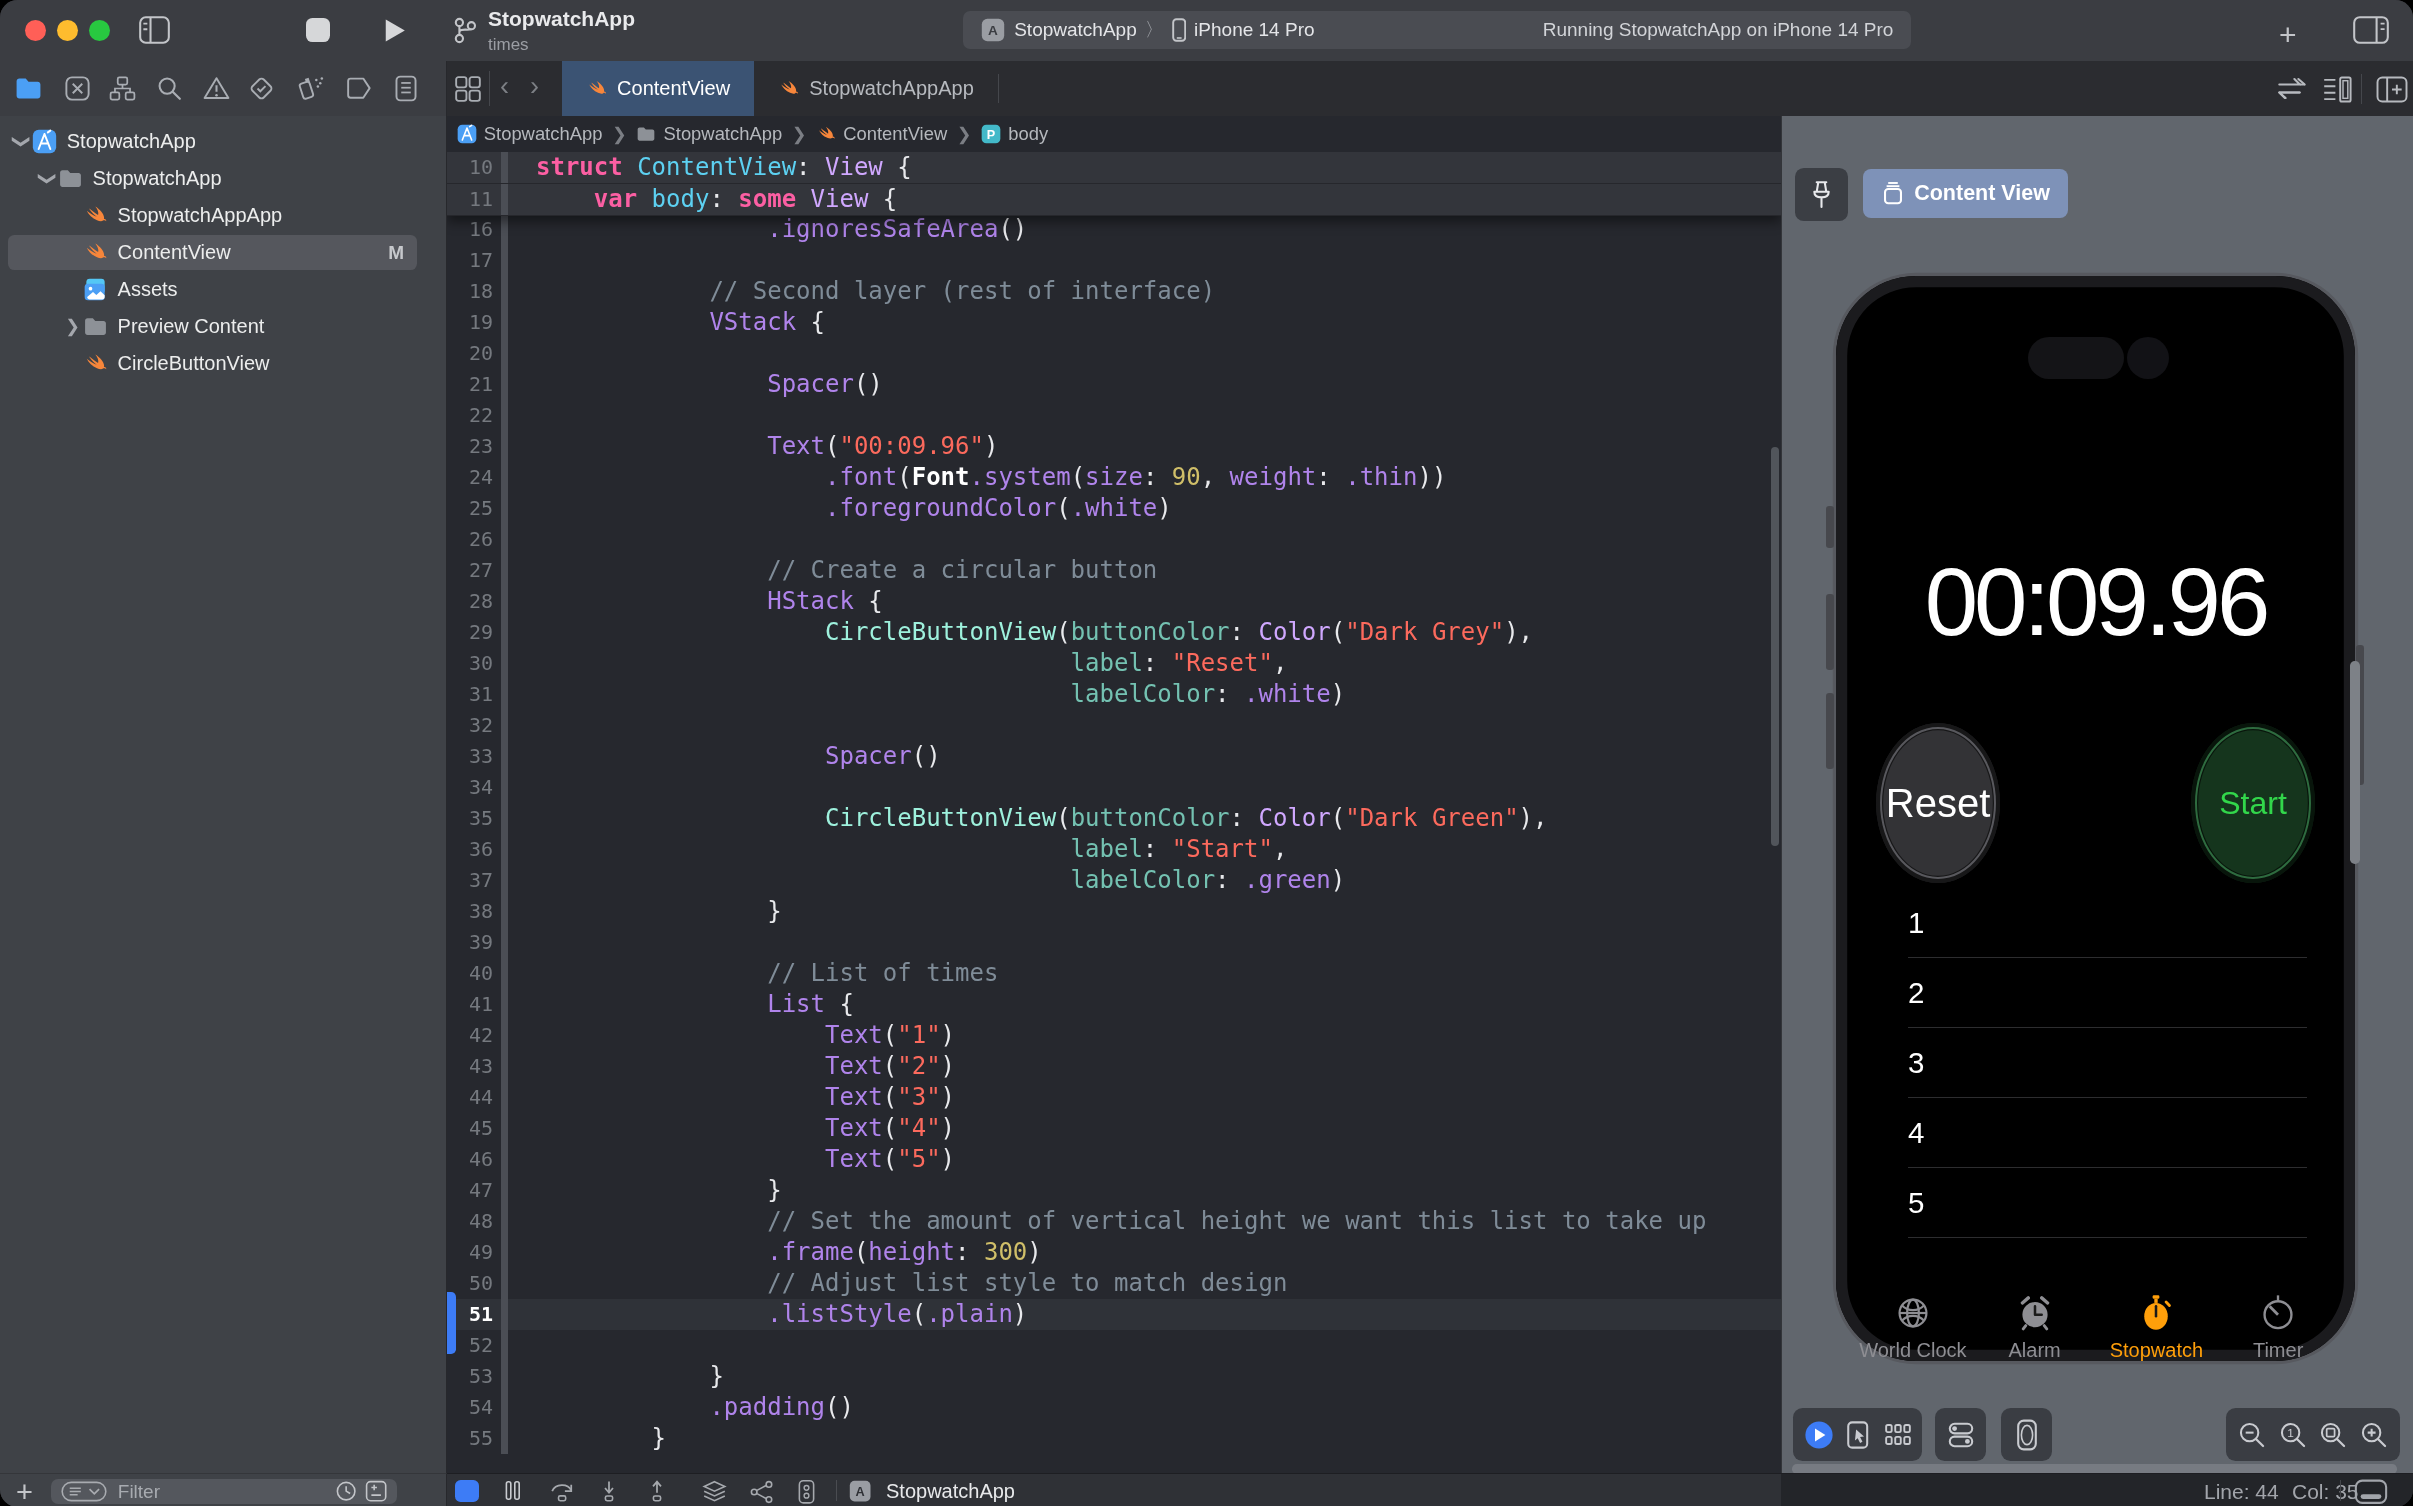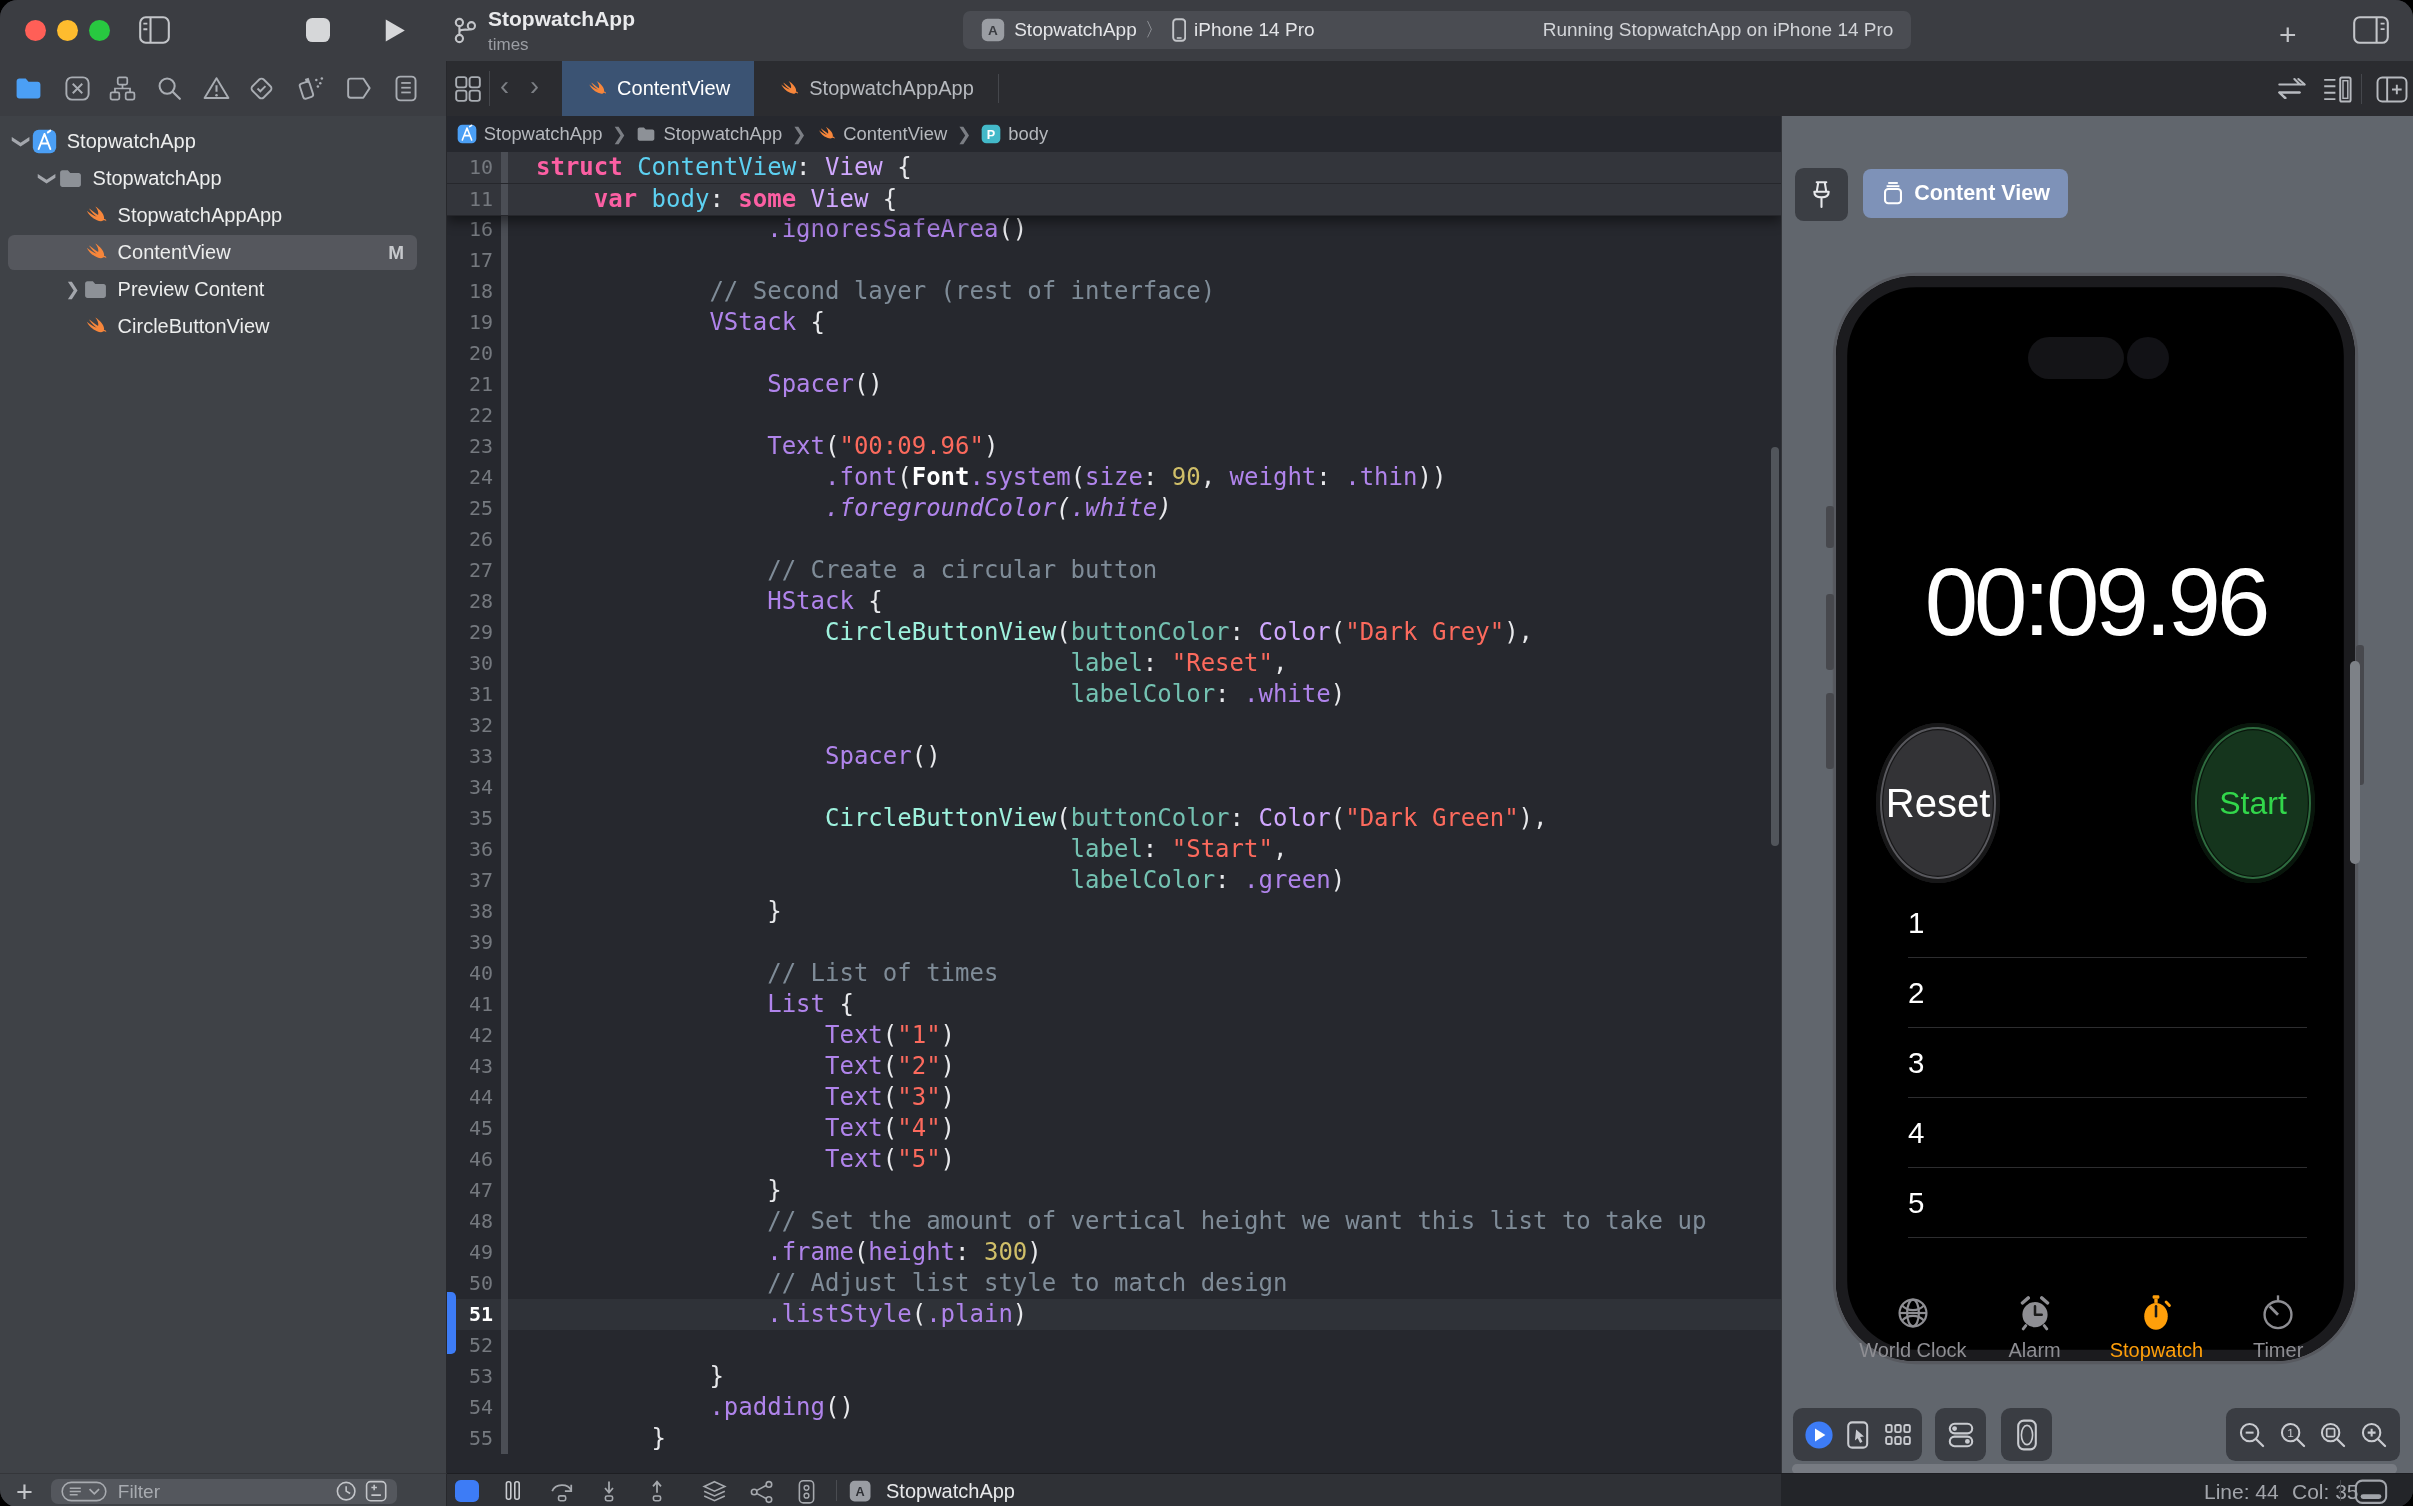--- a/index.html
+++ b/index.html
@@ -322,20 +322,32 @@
           <span class="chev"></span>
           <span>
             <svg width="25" height="25" viewBox="0 0 28 28">
               <path d="M23.4 17.6c.1-.4.2-.9.2-1.4 0-4.1-4.7-9.3-9.8-12.4 2.3 3 4.1 6.7 3.1 9.7-2.6-1.8-6.2-4.3-9.5-7.2-.5-.4-.2.6.1 1 2 3.1 5.2 6 7.9 8-3.5-1.4-7.9-3.8-11.2-6.7 2.4 4.6 6 8.4 11.5 10.7 2.3 1 5.2 1.6 6.7.4 1.1-.8 2.9-.2 3.5.8.5-1.2-.2-2.5-2.5-2.9z" fill="#f7863b"></path>
             </svg>
           </span>
           <span class="lbl">ContentView</span>
           <span class="badge">M</span>
         </div>
         <div class="navrow" style="padding-left: 62px;">
+          <span class="chev"></span>
+          <span>
+            <svg width="25" height="25" viewBox="0 0 30 30">
+              <rect x="4" y="2" width="22" height="18" rx="4" fill="#54c7f5"></rect>
+              <rect x="2" y="8" width="24" height="20" rx="4" fill="#4b9ff5"></rect>
+              <circle cx="9" cy="14" r="2.2" fill="#fff"></circle>
+              <path d="M5 24 l7-6 4 3.5 5-4.5 5 5 v2 c0 1.6-1.3 3-3 3 H8 c-1.6 0-3-1.4-3-3z" fill="#fff"></path>
+            </svg>
+          </span>
+          <span class="lbl">Assets</span>
+        </div>
+        <div class="navrow" style="padding-left: 62px;">
           <span class="chev" style="transform: none;">❯</span>
           <span>
             <svg width="25" height="25" viewBox="0 0 30 30">
               <path d="M2.5 8c0-1.6 1.3-2.9 2.9-2.9h6.4l2.9 3.2h9.9c1.6 0 2.9 1.3 2.9 2.9v11c0 1.6-1.3 2.9-2.9 2.9H5.4c-1.6 0-2.9-1.3-2.9-2.9z" fill="#8d9197"></path>
             </svg>
           </span>
           <span class="lbl">Preview Content</span>
         </div>
         <div class="navrow" style="padding-left: 62px;">
           <span class="chev"></span>
@@ -396,21 +408,21 @@
     <div id="code" class="abs">
         <div class="crow"><span class="ln">16</span><span class="ribbon"></span><span class="ct" style="padding-left: 16ch;"><span class="tk-m">.ignoresSafeArea</span><span class="tk-x">()</span></span></div>
         <div class="crow"><span class="ln">17</span><span class="ribbon"></span><span class="ct" style="padding-left: 0ch;"></span></div>
         <div class="crow"><span class="ln">18</span><span class="ribbon"></span><span class="ct" style="padding-left: 12ch;"><span class="tk-c">// Second layer (rest of interface)</span></span></div>
         <div class="crow"><span class="ln">19</span><span class="ribbon"></span><span class="ct" style="padding-left: 12ch;"><span class="tk-m">VStack</span><span class="tk-x"> {</span></span></div>
         <div class="crow"><span class="ln">20</span><span class="ribbon"></span><span class="ct" style="padding-left: 0ch;"></span></div>
         <div class="crow"><span class="ln">21</span><span class="ribbon"></span><span class="ct" style="padding-left: 16ch;"><span class="tk-m">Spacer</span><span class="tk-x">()</span></span></div>
         <div class="crow"><span class="ln">22</span><span class="ribbon"></span><span class="ct" style="padding-left: 0ch;"></span></div>
         <div class="crow"><span class="ln">23</span><span class="ribbon"></span><span class="ct" style="padding-left: 16ch;"><span class="tk-m">Text</span><span class="tk-x">(</span><span class="tk-s">"00:09.96"</span><span class="tk-x">)</span></span></div>
         <div class="crow"><span class="ln">24</span><span class="ribbon"></span><span class="ct" style="padding-left: 20ch;"><span class="tk-m">.font</span><span class="tk-x">(</span><span class="tk-w">Font</span><span class="tk-m">.system</span><span class="tk-x">(</span><span class="tk-m">size</span><span class="tk-x">: </span><span class="tk-n">90</span><span class="tk-x">, </span><span class="tk-m">weight</span><span class="tk-x">: </span><span class="tk-m">.thin</span><span class="tk-x">))</span></span></div>
-        <div class="crow"><span class="ln">25</span><span class="ribbon"></span><span class="ct" style="padding-left: 20ch; font-style: italic;"><span class="tk-m">.foregroundColor</span><span class="tk-x">(</span><span class="tk-m">.white</span><span class="tk-x">)</span></span></div>
+        <div class="crow"><span class="ln">25</span><span class="ribbon"></span><span class="ct" style="padding-left: 20ch;"><span class="tk-m">.foregroundColor</span><span class="tk-x">(</span><span class="tk-m">.white</span><span class="tk-x">)</span></span></div>
         <div class="crow"><span class="ln">26</span><span class="ribbon"></span><span class="ct" style="padding-left: 0ch;"></span></div>
         <div class="crow"><span class="ln">27</span><span class="ribbon"></span><span class="ct" style="padding-left: 16ch;"><span class="tk-c">// Create a circular button</span></span></div>
         <div class="crow"><span class="ln">28</span><span class="ribbon"></span><span class="ct" style="padding-left: 16ch;"><span class="tk-m">HStack</span><span class="tk-x"> {</span></span></div>
         <div class="crow"><span class="ln">29</span><span class="ribbon"></span><span class="ct" style="padding-left: 20ch;"><span class="tk-p">CircleButtonView</span><span class="tk-x">(</span><span class="tk-a">buttonColor</span><span class="tk-x">: </span><span class="tk-t">Color</span><span class="tk-x">(</span><span class="tk-s">"Dark Grey"</span><span class="tk-x">),</span></span></div>
         <div class="crow"><span class="ln">30</span><span class="ribbon"></span><span class="ct" style="padding-left: 37ch;"><span class="tk-a">label</span><span class="tk-x">: </span><span class="tk-s">"Reset"</span><span class="tk-x">,</span></span></div>
         <div class="crow"><span class="ln">31</span><span class="ribbon"></span><span class="ct" style="padding-left: 37ch;"><span class="tk-a">labelColor</span><span class="tk-x">: </span><span class="tk-m">.white</span><span class="tk-x">)</span></span></div>
         <div class="crow"><span class="ln">32</span><span class="ribbon"></span><span class="ct" style="padding-left: 0ch;"></span></div>
         <div class="crow"><span class="ln">33</span><span class="ribbon"></span><span class="ct" style="padding-left: 20ch;"><span class="tk-m">Spacer</span><span class="tk-x">()</span></span></div>
         <div class="crow"><span class="ln">34</span><span class="ribbon"></span><span class="ct" style="padding-left: 0ch;"></span></div>
         <div class="crow"><span class="ln">35</span><span class="ribbon"></span><span class="ct" style="padding-left: 20ch;"><span class="tk-p">CircleButtonView</span><span class="tk-x">(</span><span class="tk-a">buttonColor</span><span class="tk-x">: </span><span class="tk-t">Color</span><span class="tk-x">(</span><span class="tk-s">"Dark Green"</span><span class="tk-x">),</span></span></div>

